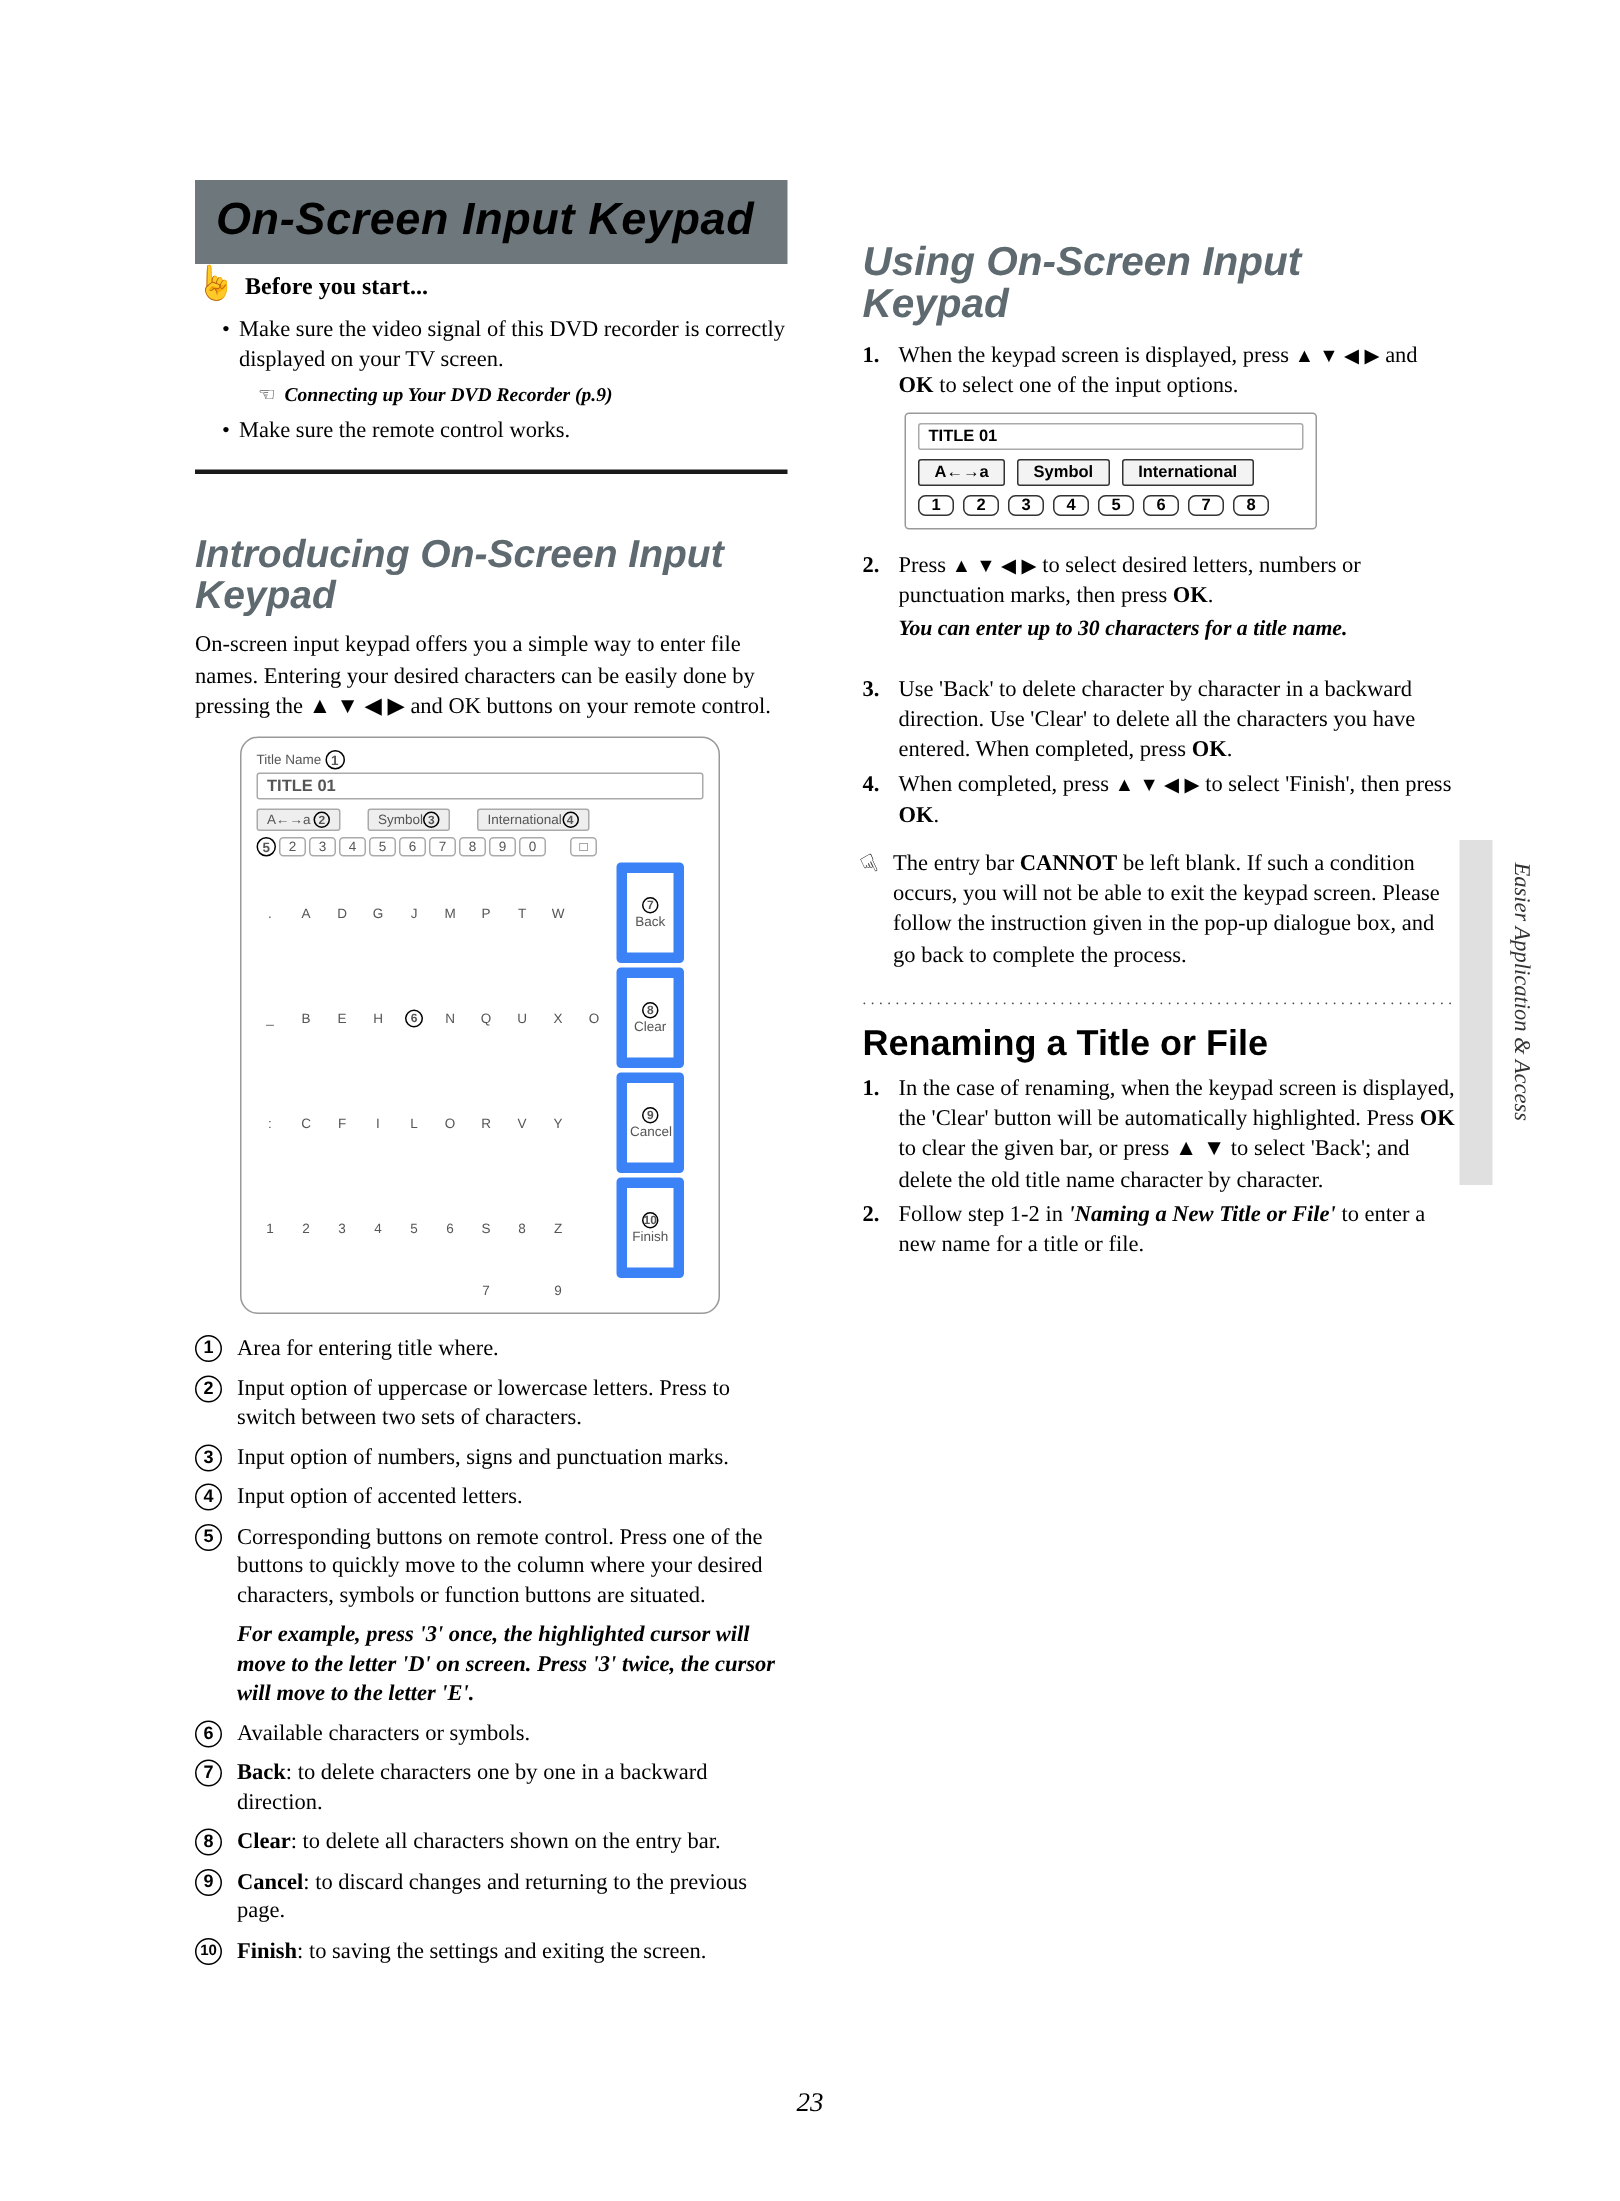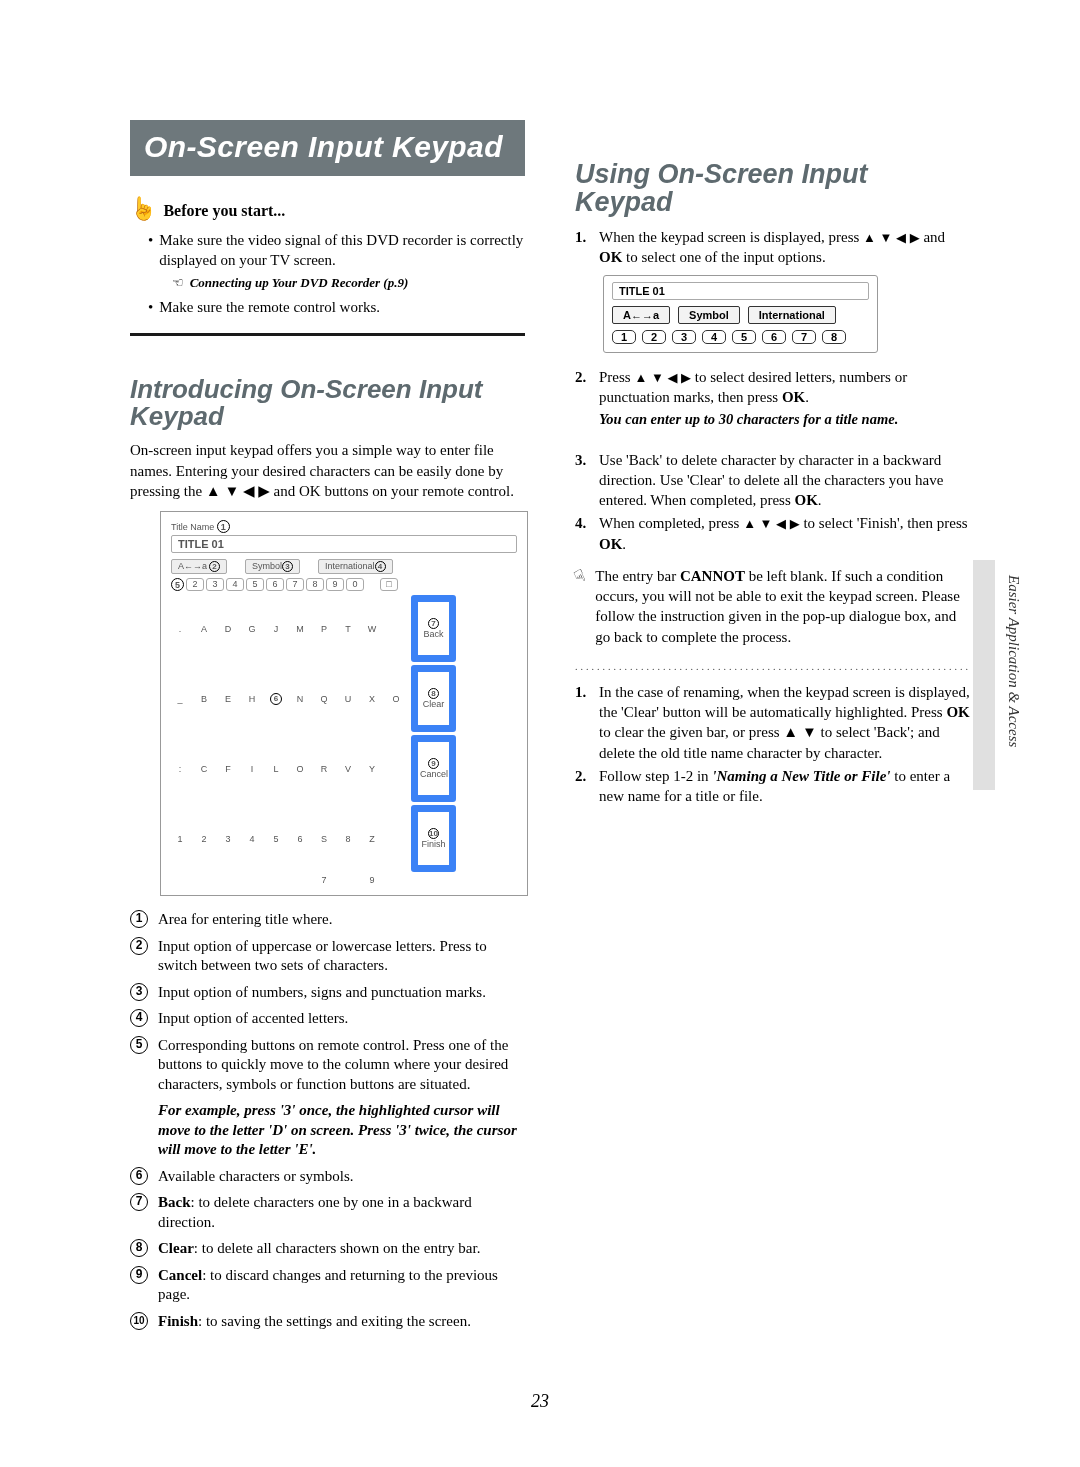--- a/index.html
+++ b/index.html
@@ -15,28 +15,27 @@
   .columns {
     display: flex;
     justify-content: space-between;
     gap: 40px;
   }
   .col {
     width: 395px;
   }
   .title-banner {
     background: #6e787c;
-    color: #ffffff;
+    color: #000000;
     padding: 10px 14px 12px;
     font-family: Arial, sans-serif;
     font-weight: bold;
     font-style: italic;
     font-size: 30px;
     letter-spacing: 0.4px;
-    margin-bottom: 20px;
   }
   .before-start {
     display: flex;
     align-items: baseline;
     gap: 6px;
     margin-bottom: 8px;
   }
   .hand-icon {
     font-size: 22px;
     transform: scaleX(-1);
@@ -76,22 +75,22 @@
     margin-bottom: 10px;
     margin-top: 40px;
   }
   .bodytext {
     font-size: 15px;
     line-height: 1.35;
     margin-bottom: 10px;
   }
   .keypad-figure {
     border: 1px solid #999;
-    border-radius: 0;
-    width: 368px;
+    border-radius: 12px;
+    width: 320px;
     margin: 6px 0 14px 30px;
     padding: 8px 10px 10px;
     font-family: Arial, sans-serif;
     font-size: 11px;
     color: #555;
     position: relative;
   }
   .kf-titlebar {
     border: 1px solid #aaa;
     border-radius: 2px;
@@ -465,20 +464,21 @@
       <span class="txt"><span>When completed, press </span><span class="arrows">▲ ▼ ◀ ▶</span><span> to select 'Finish', then press </span><span class="bold">OK</span>.</span>
     </div>
 
     <div class="finger-note">
       <span class="icn">☟</span>
       <span><span>The entry bar </span><span class="bold">CANNOT</span><span> be left blank. If such a condition occurs, you will not be able to exit the keypad screen. Please follow the instruction given in the pop-up dialogue box, and go back to complete the process.</span></span>
     </div>
 
     <div class="dotline">..............................................................................</div>
 
+    <div class="sub-hdr">Renaming a Title or File</div>
 
     <div class="numlist">
       <span class="n">1.</span>
       <span class="txt"><span>In the case of renaming, when the keypad screen is displayed, the 'Clear' button will be automatically highlighted. Press </span><span class="bold">OK</span><span> to clear the given bar, or press ▲ ▼ to select 'Back'; and delete the old title name character by character.</span></span>
     </div>
     <div class="numlist">
       <span class="n">2.</span>
       <span class="txt"><span>Follow step 1-2 in </span><span class="bold ital">'Naming a New Title or File'</span><span> to enter a new name for a title or file.</span></span>
     </div>
   </div>

